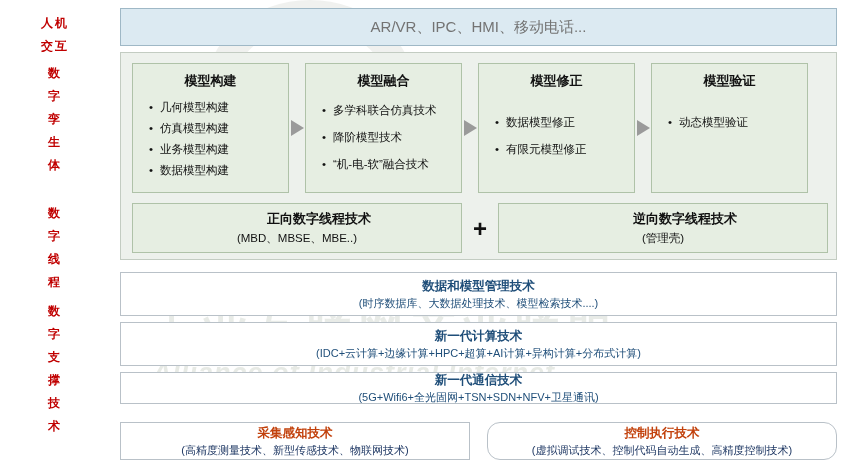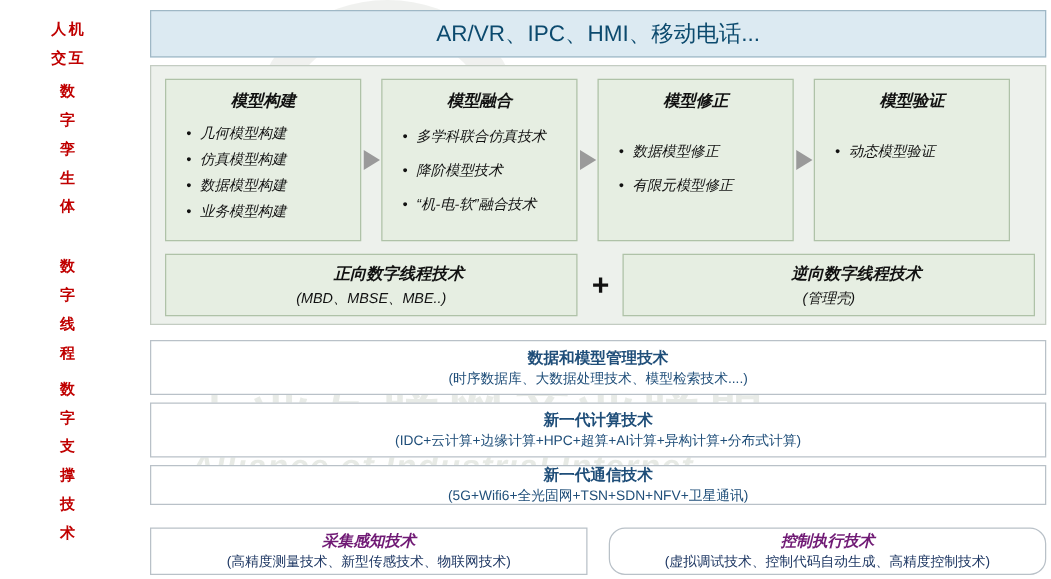--- a/index.html
+++ b/index.html
@@ -104,35 +104,34 @@
   .band-top {
     left: 4px;
     top: 8px;
     width: 717px;
     height: 38px;
     background: #DCEAF2;
     border: 1px solid #9FB8C6;
     display: flex;
     align-items: center;
     justify-content: center;
-    font-size: 18px;
-    color: #0c4a6e;
+    font-size: 15px;
+    color: #737373;
   }
 
   
   .twin-group {
     position: absolute;
     left: 4px;
     top: 52px;
     width: 717px;
     height: 208px;
     background: #EDF1EC;
     border: 1px solid #C3CCC2;
     box-sizing: border-box;
-    font-style: italic;
   }
 
   .model-card {
     position: absolute;
     top: 10px;
     width: 157px;
     height: 130px;
     background: #E6EEE2;
     border: 1px solid #AFC2A8;
     box-sizing: border-box;
@@ -241,21 +240,21 @@
     font-weight: bold;
     font-size: 12.5px;
     color: #1F4E79;
     line-height: 17px;
   }
   .tech-sub {
     font-size: 11px;
     color: #1F4E79;
     line-height: 16px;
   }
-  .tech-title.dark { color: #701a75; font-style: italic; }
+  .tech-title.dark { color: #c2410c; }
   .tech-sub.dark { color: #1F3864; }
 
   #tech-data   { left: 4px; top: 272px; width: 717px; height: 44px; }
   #tech-compute{ left: 4px; top: 322px; width: 717px; height: 44px; }
   #tech-comm   { left: 4px; top: 372px; width: 717px; height: 32px; }
   #tech-sense  { left: 4px; top: 422px; width: 350px; height: 38px; }
   #tech-control{ left: 371px; top: 422px; width: 350px; height: 38px; border-radius: 13px; }
 </style>
 </head>
 <body>
@@ -281,22 +280,22 @@
       <span>AR/VR、IPC、HMI、移动电话...</span>
     </div>
 
     <div class="twin-group">
 
       <div class="model-card c1">
         <div class="card-title">模型构建</div>
         <ul class="card-list">
           <li>几何模型构建</li>
           <li>仿真模型构建</li>
+          <li>业务模型构建</li>
           <li>数据模型构建</li>
-          <li>业务模型构建</li>
         </ul>
       </div>
 
       <div class="arrow a1">
           <span></span>
         </div>
 
       <div class="model-card c2">
         <div class="card-title">模型融合</div>
         <ul class="card-list sparse">

